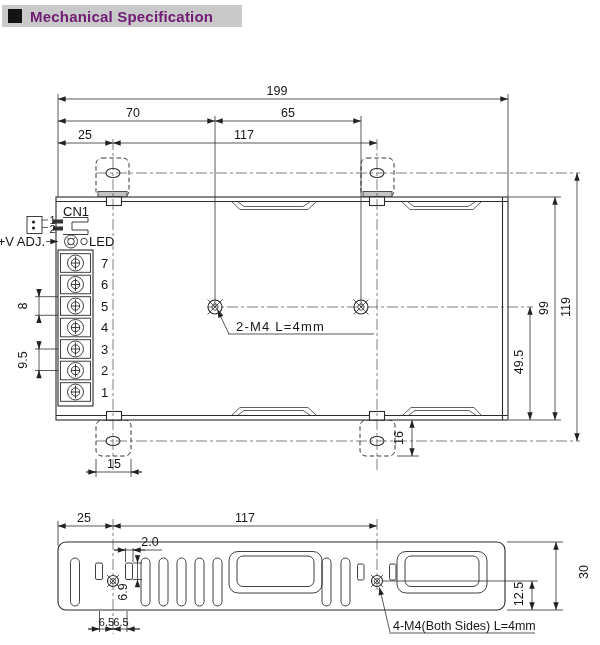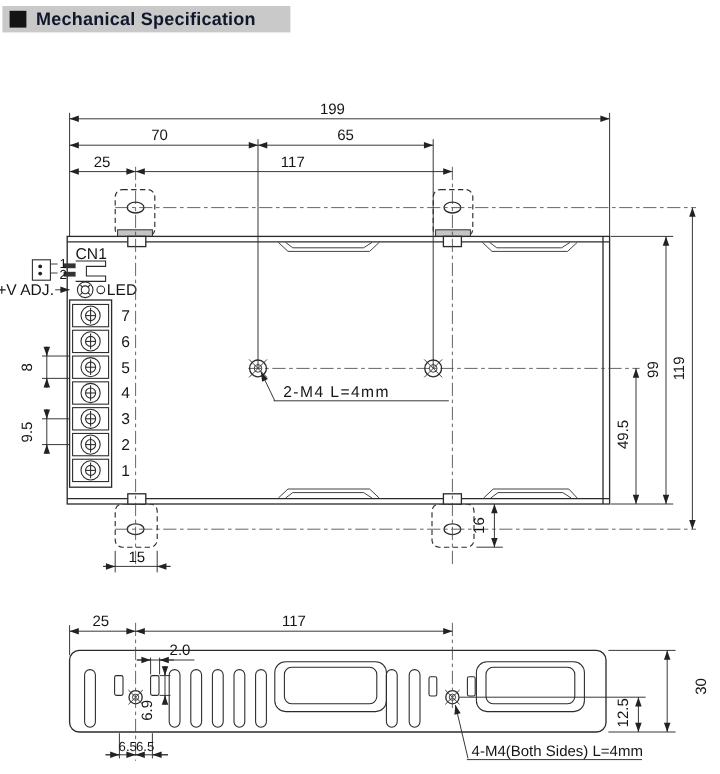--- a/index.html
+++ b/index.html
@@ -1,21 +1,21 @@
 <!DOCTYPE html>
 <html><head>
 <meta charset="utf-8">
 <style>
   html,body{margin:0;padding:0;background:#ffffff;}
   .page{position:relative;width:600px;height:645px;background:#fff;overflow:hidden;
         font-family:"Liberation Sans",sans-serif;}
   .hdr{position:absolute;left:2px;top:5px;width:240px;height:22px;background:#c9c9c9;
        display:flex;align-items:center;}
   .hdr .sq{width:14px;height:14px;background:#141414;margin-left:6px;}
-  .hdr .t{font-size:15px;font-weight:bold;color:#0f172a;margin-left:8px;letter-spacing:0.2px;}
+  .hdr .t{font-size:15px;font-weight:bold;color:#701a75;margin-left:8px;letter-spacing:0.2px;}
   svg{position:absolute;left:0;top:0;}
   svg text{font-family:"Liberation Sans",sans-serif;font-size:12.5px;fill:#161616;}
   text.lb{font-size:13px;}
   text.sm{font-size:11px;}
   text.note{font-size:13px;letter-spacing:1.2px;}
   text.note2{font-size:12.5px;}
   .ol{fill:none;stroke:#2b2b2b;stroke-width:1.1;}
   .olw{fill:#ffffff;stroke:#2b2b2b;stroke-width:1.1;}
   .thin{fill:none;stroke:#3a3a3a;stroke-width:0.8;}
   .dim{fill:none;stroke:#2f2f2f;stroke-width:0.8;}

